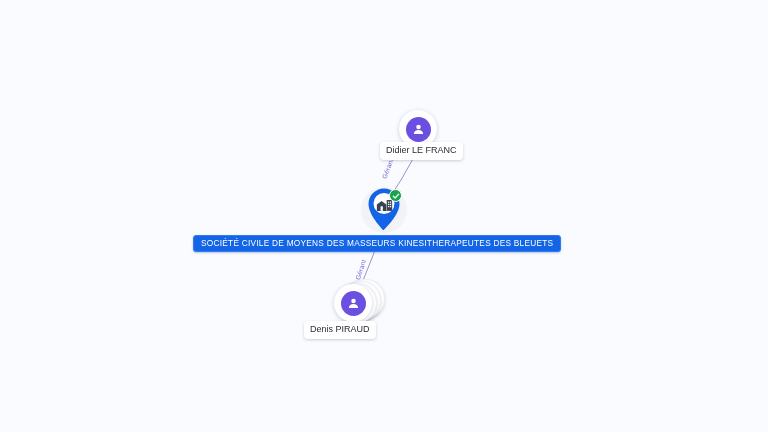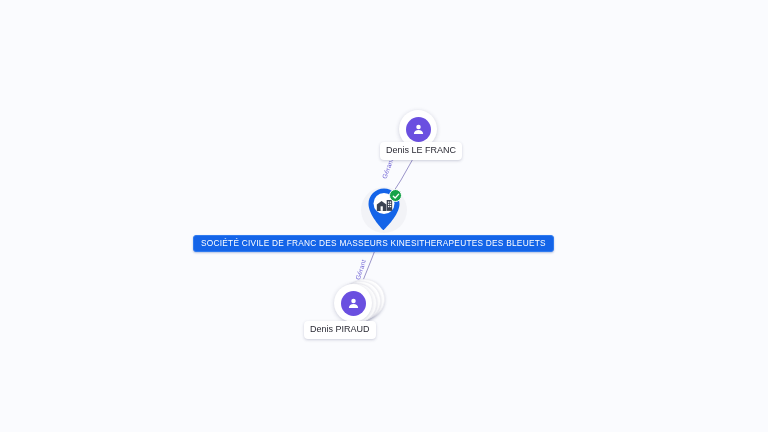--- a/index.html
+++ b/index.html
@@ -198,21 +198,21 @@
   <div class="person-node" id="person-node-didier" style="left:399px; top:110px;">
     <div class="person-disc">
       <div class="person-avatar">
         <svg width="15" height="15" viewBox="0 0 24 24" fill="#ffffff">
           <circle cx="12" cy="8" r="3.6"></circle>
           <path d="M4.6 19.2c0-4.1 3.3-6.4 7.4-6.4s7.4 2.3 7.4 6.4z"></path>
         </svg>
       </div>
     </div>
   </div>
-  <div class="node-label" id="label-didier" style="left:380px; top:142px;">Denis LE FRANC</div>
+  <div class="node-label" id="label-didier" style="left:380px; top:142px;">Didier LE FRANC</div>
 
   <div class="person-node" id="person-node-denis" style="left:334px; top:284px;">
     <div class="person-stack-card" style="left:11px; top:-5px;"></div>
     <div class="person-stack-card" style="left:7px; top:-3px;"></div>
     <div class="person-stack-card" style="left:3px; top:-1px;"></div>
     <div class="person-disc">
       <div class="person-avatar">
         <svg width="15" height="15" viewBox="0 0 24 24" fill="#ffffff">
           <circle cx="12" cy="8" r="3.6"></circle>
           <path d="M4.6 19.2c0-4.1 3.3-6.4 7.4-6.4s7.4 2.3 7.4 6.4z"></path>
@@ -248,15 +248,15 @@
       </svg>
     </div>
 
     <div class="verified-badge">
       <svg width="8" height="8" viewBox="0 0 24 24" fill="none" stroke="#ffffff" stroke-width="4" stroke-linecap="round" stroke-linejoin="round">
         <polyline points="4,12.5 9.5,18 20,6.5"></polyline>
       </svg>
     </div>
   </div>
 
-  <div id="company-banner">SOCIÉTÉ CIVILE DE FRANC DES MASSEURS KINESITHERAPEUTES DES BLEUETS</div>
+  <div id="company-banner">SOCIÉTÉ CIVILE DE MOYENS DES MASSEURS KINESITHERAPEUTES DES BLEUETS</div>
 
 </div>
 
 </body></html>

